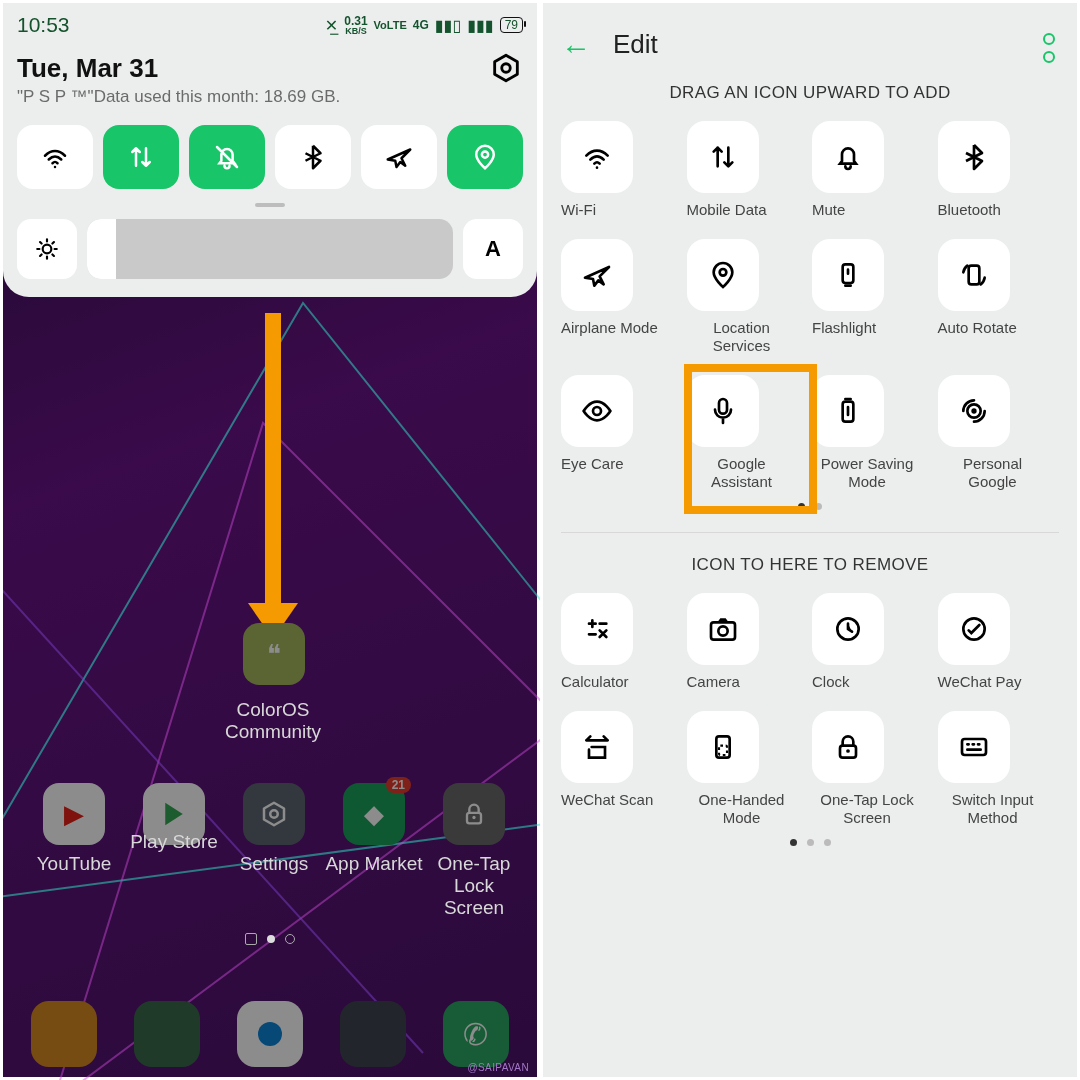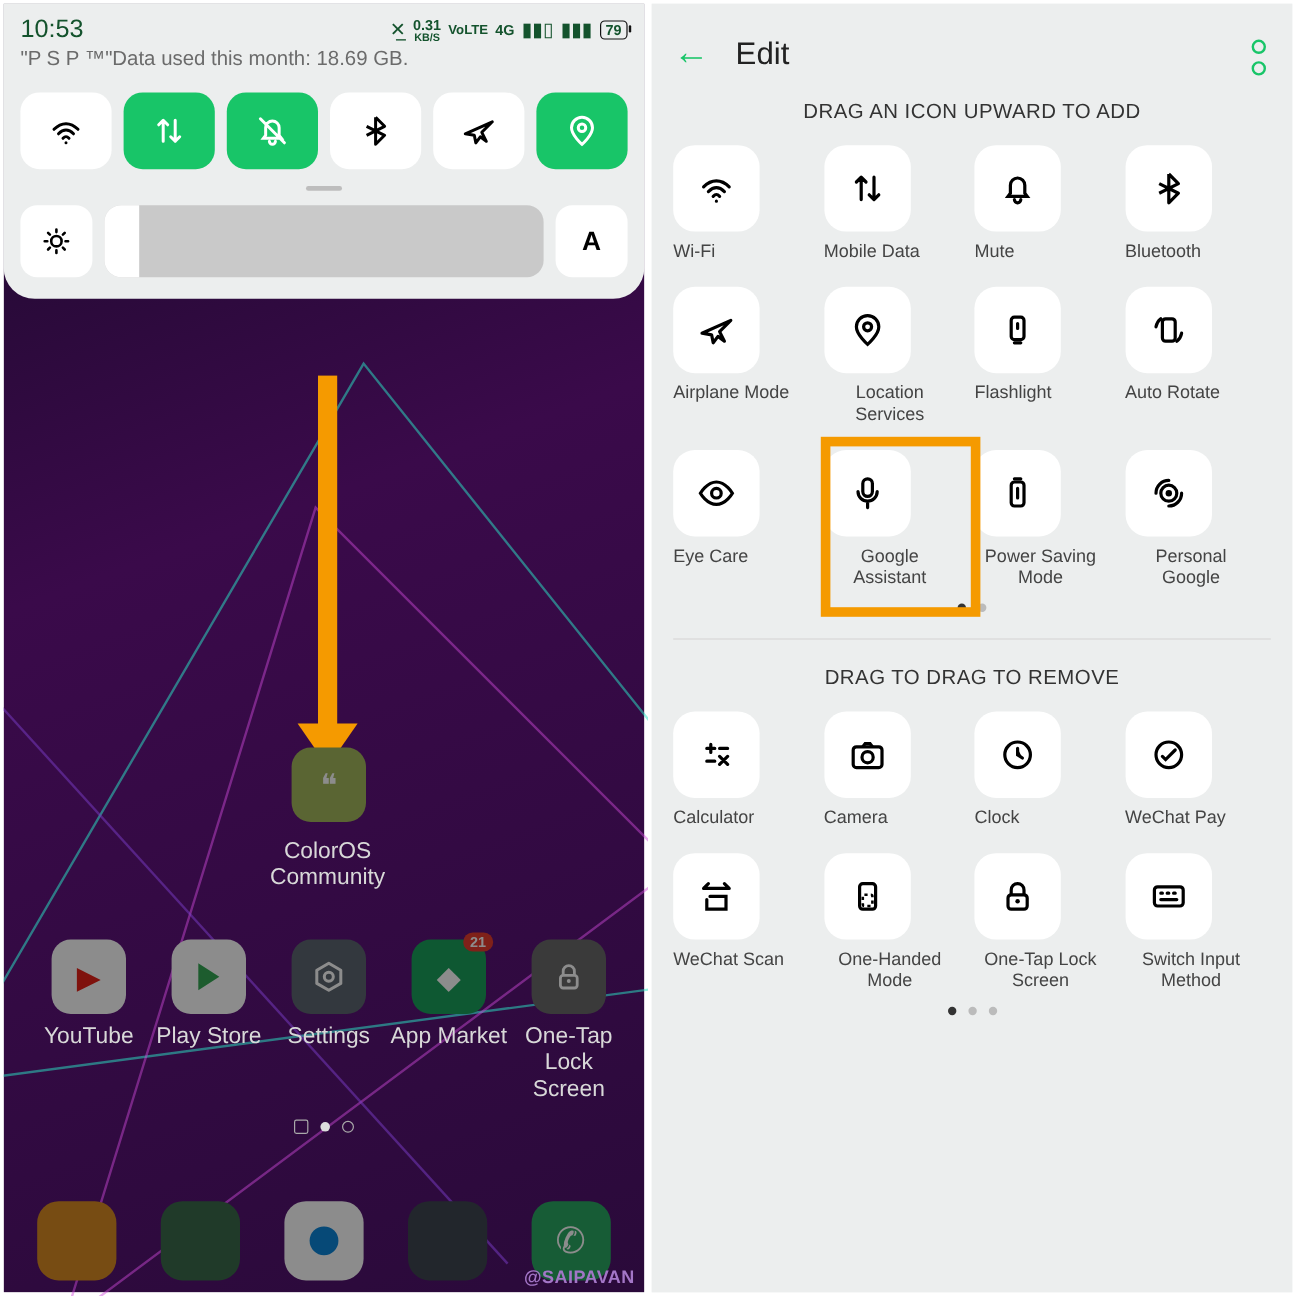--- a/index.html
+++ b/index.html
@@ -7,21 +7,21 @@
 .panel{width:540px;height:1080px;position:relative;box-sizing:border-box;border:3px solid #fff}
 
 .left{background:linear-gradient(160deg,#1a0a2a 0%,#3a0a4a 40%,#2a0a3a 100%);}
 .shade-panel{position:absolute;top:0;left:0;right:0;background:#eceeee;border-radius:0 0 26px 26px;padding:10px 14px 18px 14px;box-sizing:border-box}
 .status{display:flex;justify-content:space-between;align-items:center;font-size:21px;font-weight:500;color:#14532d}
 .status .right{display:flex;align-items:center;gap:6px;font-size:11px}
 .sicon{font-size:16px}
 .kbs{text-align:center;line-height:1}
 .kbs .n{font-size:12px;font-weight:600}
 .kbs .u{font-size:9px;font-weight:700}
-.batt{border:1.6px solid #111;border-radius:4px;padding:0 4px;font-size:12px;font-weight:700;position:relative}
+.batt{border:1.6px solid #111;border-radius:4px;padding:0 4px;font-size:12px;font-weight:400;position:relative}
 .batt:after{content:"";position:absolute;right:-4px;top:3px;width:2px;height:6px;background:#111;border-radius:1px}
 .date-row{display:flex;justify-content:space-between;align-items:center;margin-top:14px}
 .date{font-size:26px;font-weight:600;color:#111}
 .gear{width:34px;height:34px}
 .sub{font-size:17px;color:#6b6b6b;margin-top:2px}
 .toggles{display:flex;gap:10px;margin-top:18px}
 .tg{flex:1;height:64px;background:#fff;border-radius:16px;display:flex;align-items:center;justify-content:center}
 .tg.on{background:#18c568;color:#fff}
 .tg svg{width:30px;height:30px}
 .handle{width:30px;height:4px;background:#bdbdbd;border-radius:2px;margin:14px auto 0 auto}
@@ -35,21 +35,21 @@
 .appicon{position:absolute;width:62px;height:62px;border-radius:16px;display:flex;align-items:center;justify-content:center;color:#fff;font-size:26px}
 .applabel{position:absolute;color:#d8d8d8;font-size:19px;text-align:center;width:100px;transform:translateX(-50%)}
 .badge{position:absolute;top:-6px;right:-6px;background:#e73c2e;color:#fff;border-radius:10px;font-size:12px;padding:1px 6px;font-weight:600}
 .dim{filter:brightness(.55)}
 .pagerL{position:absolute;left:50%;transform:translateX(-50%);bottom:132px;display:flex;gap:10px;align-items:center}
 .pagerL span{width:8px;height:8px;border-radius:50%;border:1.5px solid #aaa}
 .pagerL .sq{width:10px;height:10px;border-radius:2px}
 .pagerL .fl{background:#ddd;border:none}
 .dock{position:absolute;bottom:10px;left:0;right:0;display:flex;justify-content:space-around;padding:0 10px}
 .dockicon{width:66px;height:66px;border-radius:18px}
-.watermark{position:absolute;right:8px;bottom:4px;color:#a376c7;font-size:15px;letter-spacing:.4px;font-weight:700}
+.watermark{position:absolute;right:8px;bottom:4px;color:#a376c7;font-size:10px;letter-spacing:.4px;font-weight:400}
 
 .right-p{background:#eceeee}
 .r-top{display:flex;align-items:center;padding:24px 18px 8px 18px;gap:22px}
 .back{color:#18c568;font-size:30px;font-weight:700}
 .title{font-size:26px;color:#222}
 .dots3{position:absolute;right:22px;top:30px;display:flex;flex-direction:column;gap:6px}
 .dots3 span{width:8px;height:8px;border:2px solid #18c568;border-radius:50%}
 .hint{text-align:center;font-size:17px;color:#333;letter-spacing:.4px;margin-top:14px;font-weight:500}
 .grid{display:grid;grid-template-columns:repeat(4,1fr);gap:4px 4px;padding:10px 18px 0 18px}
 .cell{display:flex;flex-direction:column;align-items:flex-start;padding:8px 0}
@@ -176,20 +176,26 @@
               <div class="n">0.31</div>
               <div class="u">KB/S</div>
             </span>
         <span class="kbs" style="font-size:11px;font-weight:700">VoLTE</span>
         <span style="font-size:12px;font-weight:700">4G</span>
         <span class="sicon">▮▮▯</span>
         <span class="sicon">▮▮▮</span>
         <span class="batt">79</span>
       </div>
     </div>
+    <div class="date-row">
+      <div class="date">Tue, Mar 31</div>
+      <svg class="gear" viewBox="0 0 24 24">
+            <use href="#i-gear"></use>
+          </svg>
+    </div>
     <div class="sub">"P S P ™"Data used this month: 18.69 GB.</div>
     <div class="toggles">
       <div class="tg">
             <svg viewBox="0 0 24 24">
               <use href="#i-wifi"></use>
             </svg>
           </div>
       <div class="tg on">
             <svg viewBox="0 0 24 24">
               <use href="#i-data"></use>
@@ -240,21 +246,21 @@
 Community</div>
 
   <div class="appicon dim" style="left:40px;top:780px;background:#fff;color:#e62117">▶</div>
   <div class="applabel" style="left:71px;top:850px">YouTube</div>
 
   <div class="appicon dim" style="left:140px;top:780px;background:#fff">
     <svg viewBox="0 0 24 24" width="30" height="30">
           <path d="M5 3l14 9L5 21z" fill="#34a853"></path>
         </svg>
   </div>
-  <div class="applabel" style="left:171px;top:850px">Play Store</div>
+  <div class="applabel" style="left:171px;top:828px">Play Store</div>
 
   <div class="appicon dim" style="left:240px;top:780px;background:#5d6670">
     <svg viewBox="0 0 24 24" width="30" height="30">
           <use href="#i-gear"></use>
         </svg>
   </div>
   <div class="applabel" style="left:271px;top:850px">Settings</div>
 
   <div class="appicon dim" style="left:340px;top:780px;background:#1aa05a">◆
     <span class="badge">21</span>
@@ -396,21 +402,21 @@
           <div class="tlabel">Personal Google</div>
         </div>
       </div>
   <div class="pager">
         <span class="on"></span>
         <span></span>
       </div>
 
   <div class="divider"></div>
 
-  <div class="hint">DRAG TO DRAG TO REMOVE</div>
+  <div class="hint">ICON TO HERE TO REMOVE</div>
   <div class="grid" id="grid-rem">
         <div class="cell">
           <div class="tile">
             <svg viewBox="0 0 24 24">
               <use href="#i-calc"></use>
             </svg>
           </div>
           <div class="tlabel">Calculator</div>
         </div>
         <div class="cell">

